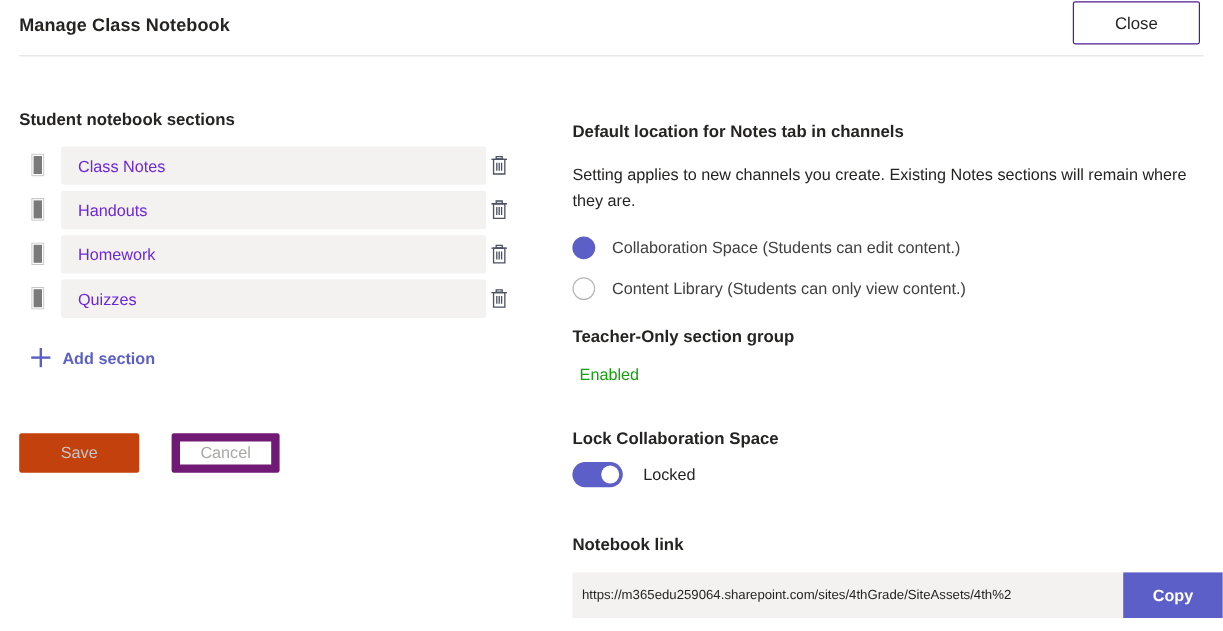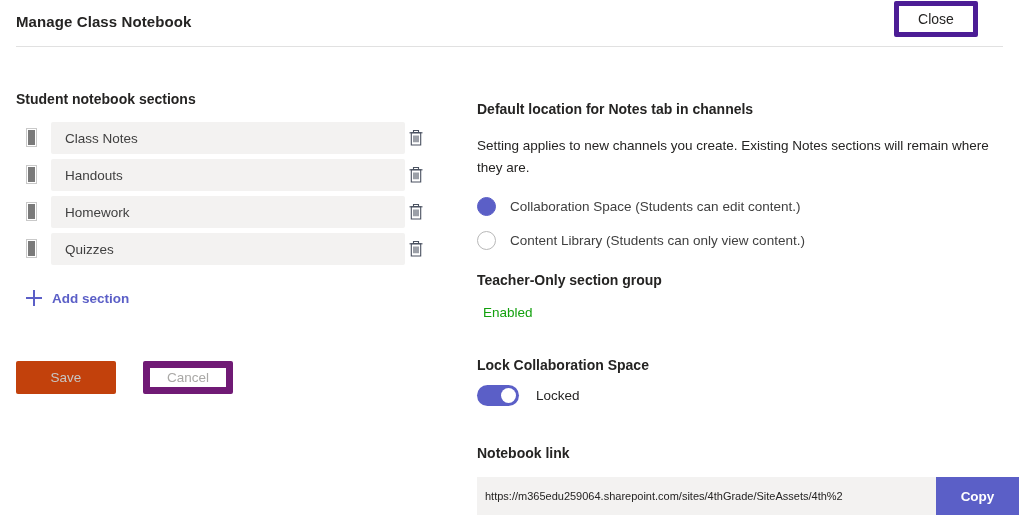--- a/index.html
+++ b/index.html
@@ -30,24 +30,24 @@
     top: 13px;
     font-size: 15px;
     font-weight: bold;
     color: #252423;
     letter-spacing: 0.1px;
   }
   .close-button {
     position: absolute;
     left: 894px;
     top: 1px;
-    width: 84px;
+    width: 106px;
     height: 36px;
     background: #ffffff;
-    border: 5px solid #4c1d95;
+    border: 1px solid #4c1d95;
     border-radius: 2px;
     font-family: "Liberation Sans", sans-serif;
     font-size: 14px;
     color: #252423;
     cursor: pointer;
     padding: 0;
     display: flex;
     align-items: center;
     justify-content: center;
   }
@@ -107,21 +107,21 @@
     width: 354px;
     height: 32px;
     background: #f3f2f1;
     border: none;
     border-radius: 2px;
     display: flex;
     align-items: center;
     padding: 0 0 0 14px;
     box-sizing: border-box;
     font-size: 13.5px;
-    color: #404040;
+    color: #6d28d9;
     font-family: "Liberation Sans", sans-serif;
     cursor: text;
   }
   .delete-icon {
     position: absolute;
     left: 405px;
     top: 7px;
     width: 22px;
     height: 22px;
     cursor: pointer;

